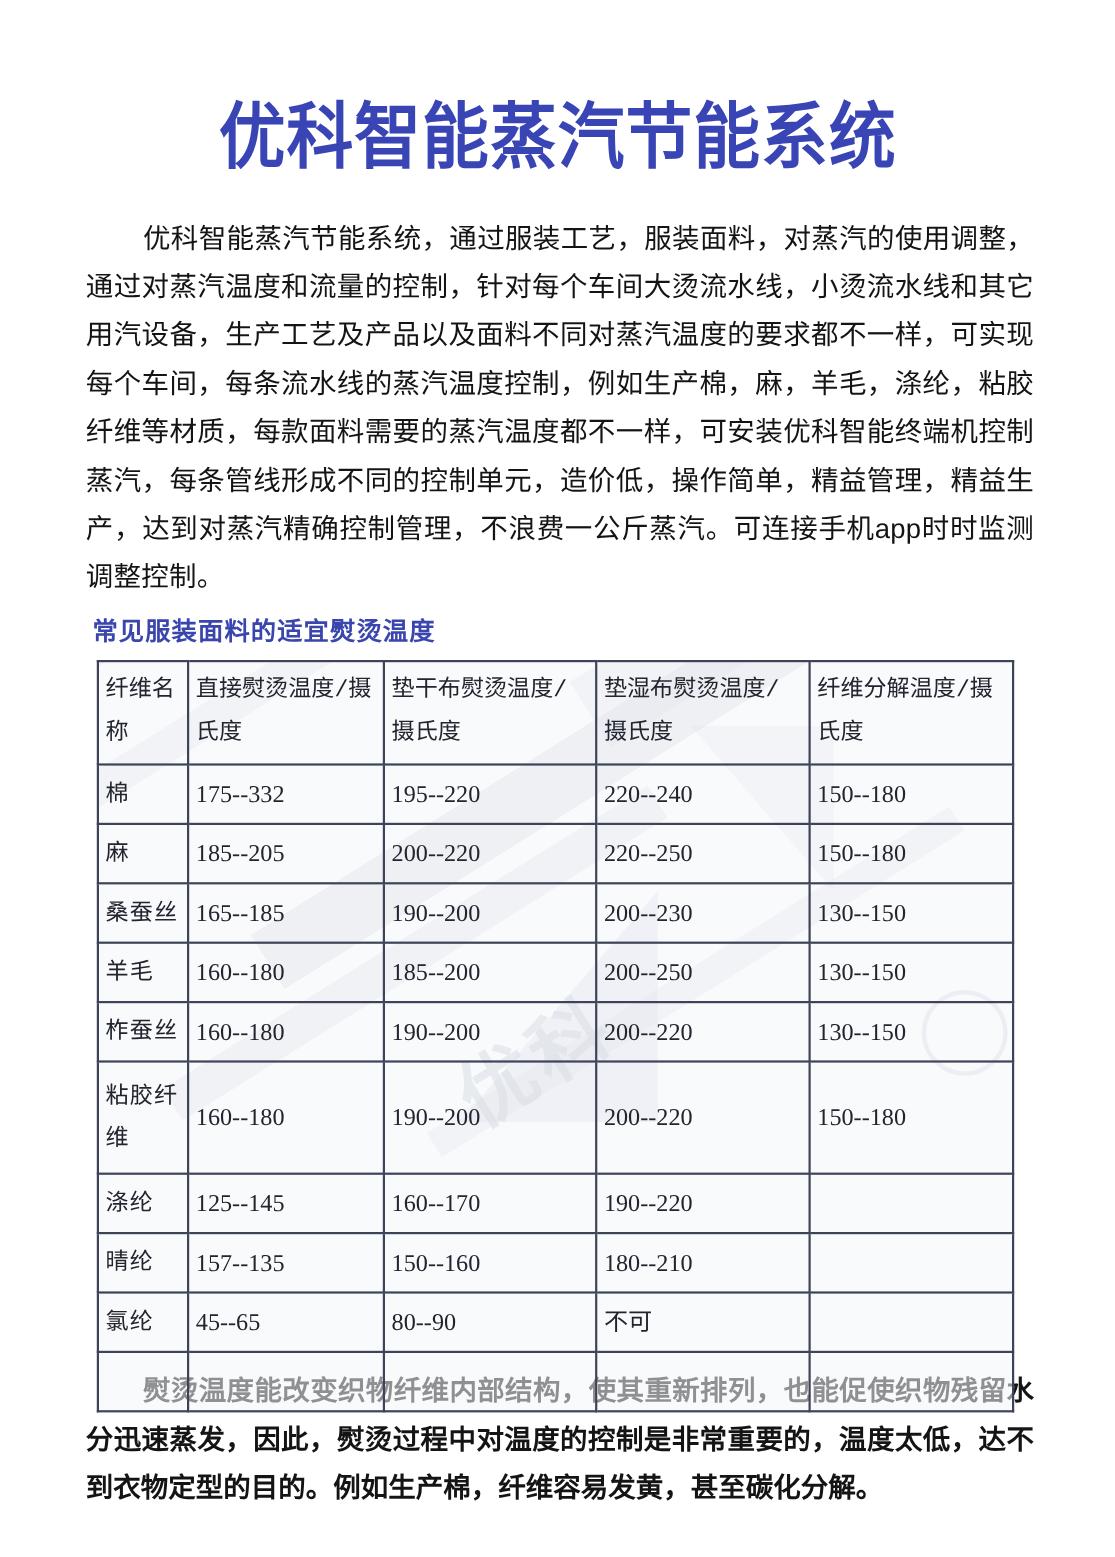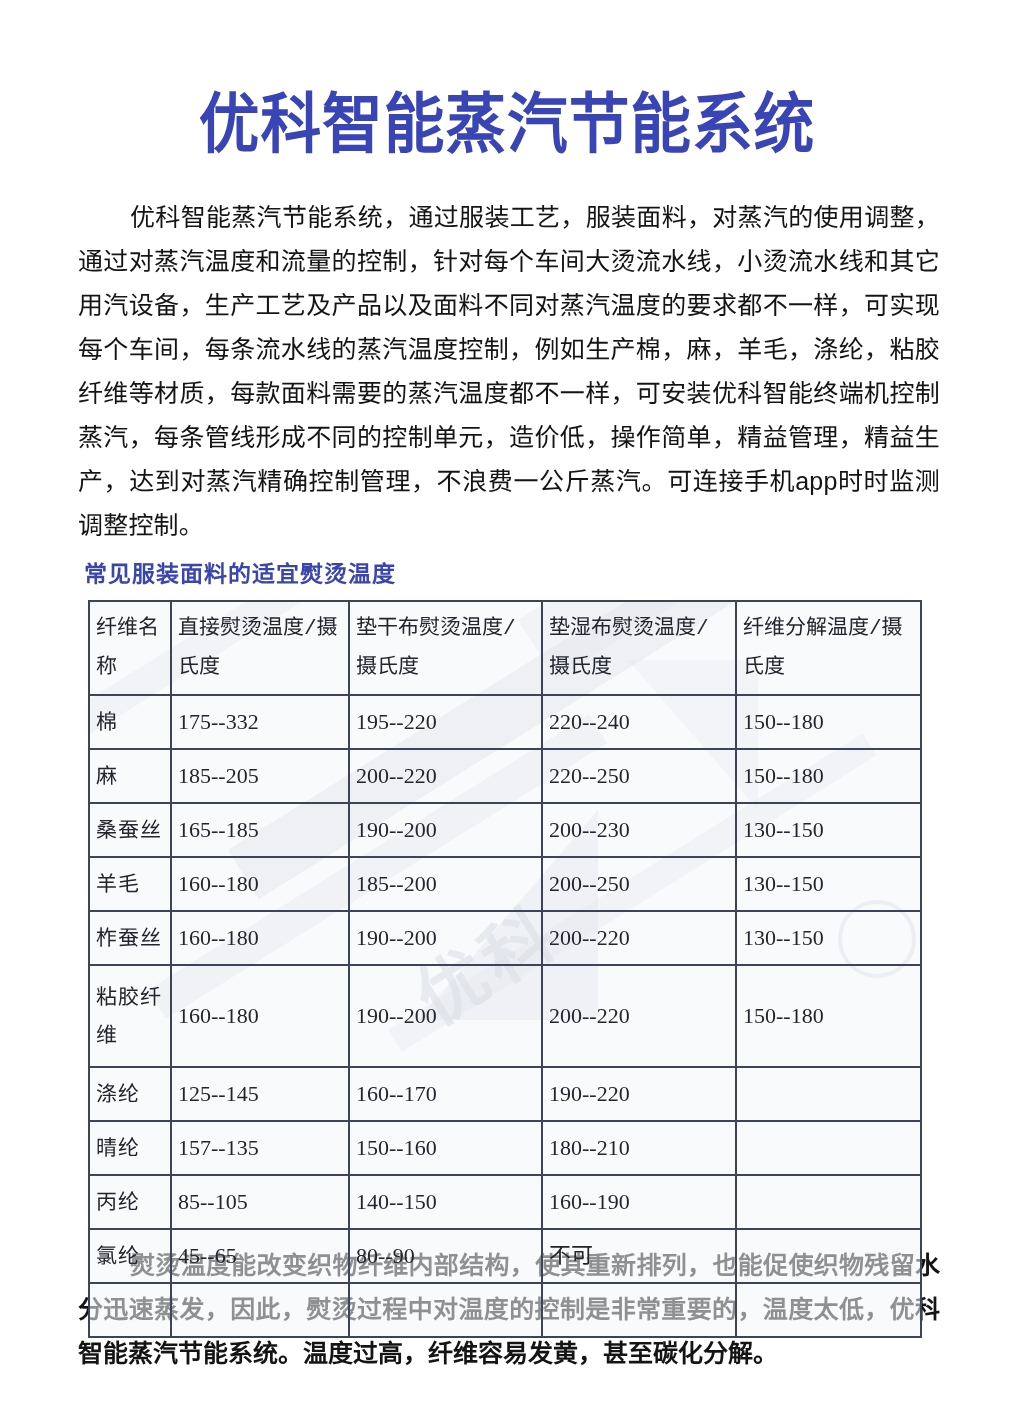--- a/index.html
+++ b/index.html
@@ -281,39 +281,32 @@
           <td></td>
         </tr>
         <tr class="r">
           <td class="name">晴纶</td>
           <td>157--135</td>
           <td>150--160</td>
           <td>180--210</td>
           <td></td>
         </tr>
         <tr class="r">
-          <td class="name">丙纶</td>
-          <td>85--105</td>
-          <td>140--150</td>
-          <td>160--190</td>
-          <td></td>
-        </tr>
-        <tr class="r">
           <td class="name">氯纶</td>
           <td>45--65</td>
           <td>80--90</td>
           <td>不可</td>
           <td></td>
         </tr>
         <tr class="empty">
           <td class="name"></td>
           <td></td>
           <td></td>
           <td></td>
           <td></td>
         </tr>
       </tbody>
     </table>
   </div>
 
-  <p class="outro">熨烫温度能改变织物纤维内部结构，使其重新排列，也能促使织物残留水分迅速蒸发，因此，熨烫过程中对温度的控制是非常重要的，温度太低，优科智能蒸汽节能系统。温度过高，纤维容易发黄，甚至碳化分解。</p>
+  <p class="outro">熨烫温度能改变织物纤维内部结构，使其重新排列，也能促使织物残留水分迅速蒸发，因此，熨烫过程中对温度的控制是非常重要的，温度太低，达不到衣物定型的目的。例如生产棉，纤维容易发黄，甚至碳化分解。</p>
 
 </div>
 
 </body></html>

